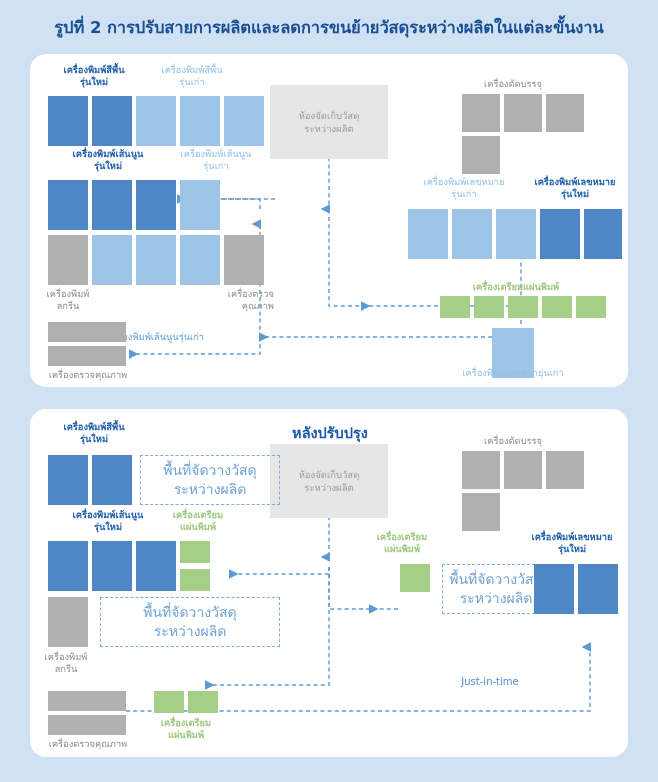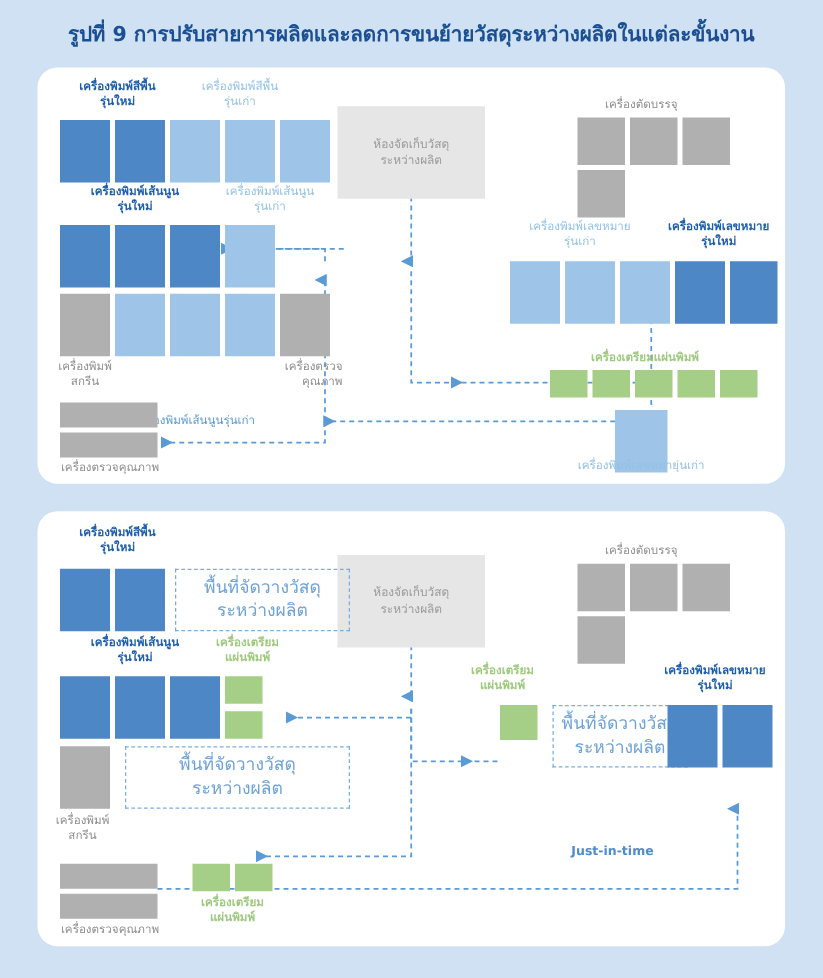--- a/index.html
+++ b/index.html
@@ -62,36 +62,36 @@
     font-size: 9.3px;
     line-height: 1.3;
     text-align: center;
     white-space: pre-line;
   }
   .lbl-dark  { color: #1f5fa9; font-weight: bold; }
   .lbl-light { color: #93c0e6; }
   .lbl-gray  { color: #8d8d8d; }
   .lbl-green { color: #9ec97f; font-weight: bold; }
   .lbl-blue  { color: #5b9bd5; margin-top: 43px; }
-  .lbl-jit   { color: #4e8ccb; font-size: 10px; font-weight: bold; }
+  .lbl-jit   { color: #4e8ccb; font-size: 10px; font-weight: normal; }
 
   .store-text {
     position: absolute;
     display: flex; align-items: center; justify-content: center;
     text-align: center;
     font-size: 9.5px; line-height: 1.4; color: #9a9a9a;
     white-space: pre-line;
   }
 
   svg.flow { position: absolute; left: 0; top: 0; overflow: visible; }
 </style>
 </head>
 <body>
 
-<div id="figure-title">รูปที่ 9 การปรับสายการผลิตและลดการขนย้ายวัสดุระหว่างผลิตในแต่ละขั้นงาน</div>
+<div id="figure-title">รูปที่ 2 การปรับสายการผลิตและลดการขนย้ายวัสดุระหว่างผลิตในแต่ละขั้นงาน</div>
 
 <div class="panel" id="panel-before">
 
   <svg class="flow" width="598" height="333">
     <defs>
       <marker id="ahL" markerWidth="7" markerHeight="7" refX="6" refY="3.5" orient="auto">
         <polygon points="7,0 7,7 0,3.5" fill="#5b9bd5"></polygon>
       </marker>
       <marker id="ahR" markerWidth="7" markerHeight="7" refX="1" refY="3.5" orient="auto">
         <polygon points="0,0 0,7 7,3.5" fill="#5b9bd5"></polygon>
@@ -200,20 +200,21 @@
       <path d="M 299 158 L 299 200 L 340 200" marker-end="url(#ahR)"></path>
       <path d="M 340 200 L 340 200"></path>
       <path d="M 368 200 L 340 200"></path>
 
       <path d="M 299 165 L 299 276 L 176 276" marker-end="url(#ahL)"></path>
 
       <path d="M 96 302 L 560 302 L 560 238" marker-end="url(#ahU)"></path>
     </g>
   </svg>
 
+  <div class="panel-heading" style="left:220px; top:12px; width:160px;">หลังปรับปรุง</div>
 
   <div class="blk blk-store" style="left:240px; top:35px; width:118px; height:74px;"></div>
   <div class="store-text" style="left:240px; top:35px; width:118px; height:74px;">ห้องจัดเก็บวัสดุ
 ระหว่างผลิต</div>
 
   <div class="lbl lbl-dark" style="left:14px; top:12px; width:100px;">เครื่องพิมพ์สีพื้น
 รุ่นใหม่</div>
   <div class="blk blk-dark" style="left:18px; top:46px; width:40px; height:50px;"></div>
   <div class="blk blk-dark" style="left:62px; top:46px; width:40px; height:50px;"></div>
 

